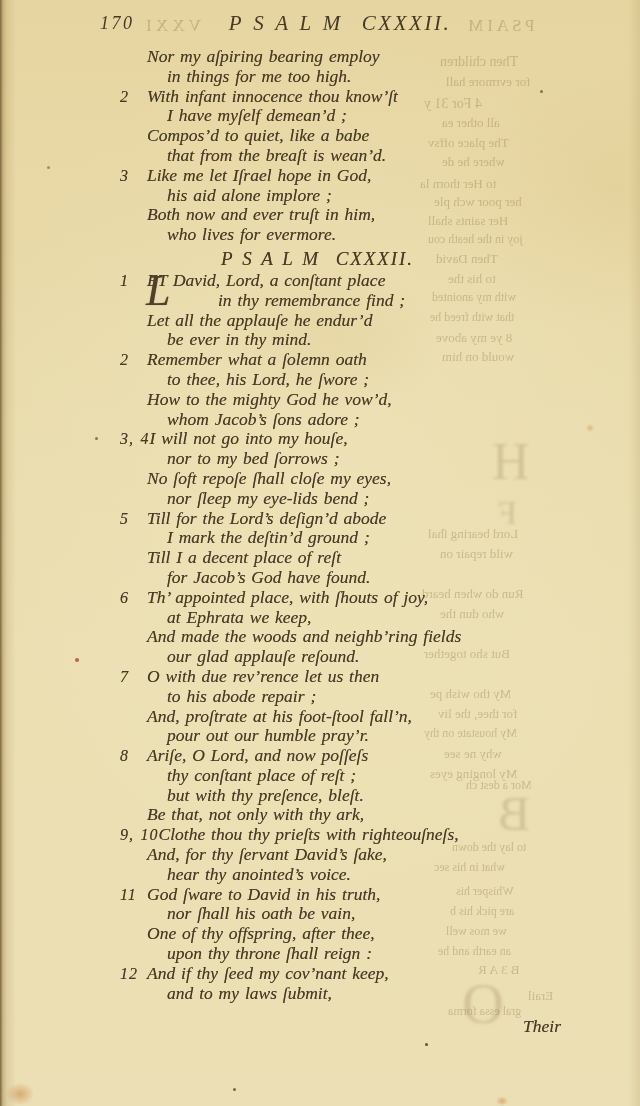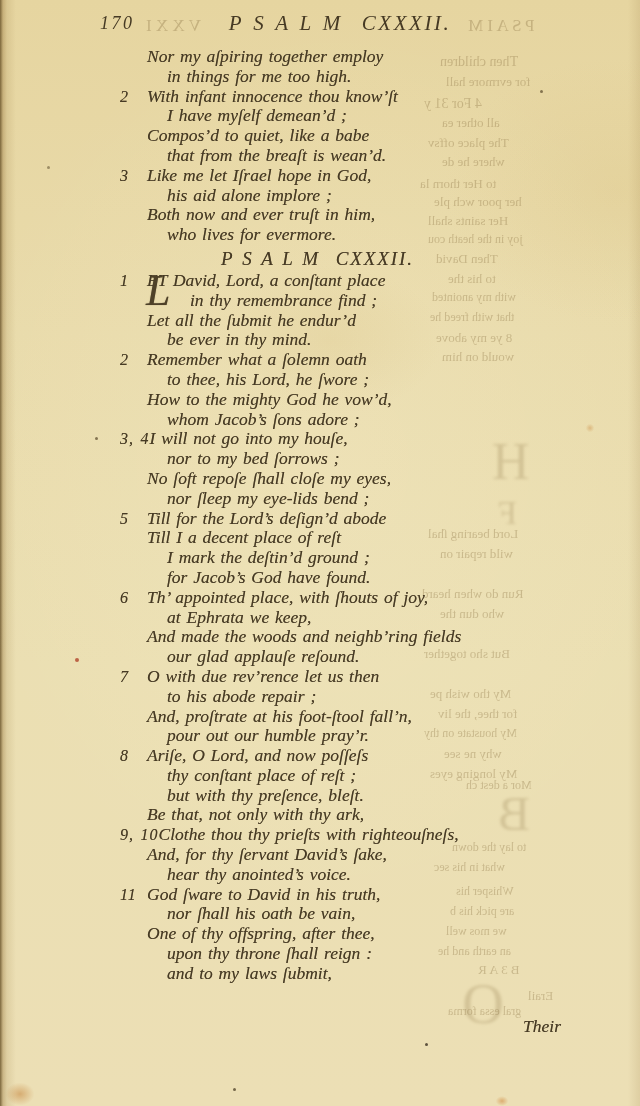--- a/index.html
+++ b/index.html
@@ -24,21 +24,21 @@
   .rt-word{letter-spacing:.55em;}
   .rt-num{letter-spacing:.12em;margin-left:10px;}
   
   .content{position:absolute;left:120px;top:47px;width:450px;line-height:19.8px;
       font-size:17.5px;word-spacing:1.5px;
       text-shadow:0 0 .5px rgba(62,48,26,.55);}
   .ln{position:relative;white-space:nowrap;display:flex;align-items:baseline;}
   .num{flex:0 0 auto;min-width:27px;font-size:16px;letter-spacing:1px;}
   .txt.i1{margin-left:20px;}
   .txt.dc1{}
-  .txt.dc2{margin-left:43px;}
+  .txt.dc2{margin-left:71px;}
   .dc{position:absolute;left:26px;top:2px;font-size:44px;line-height:36px;
       color:#4e4128;text-shadow:0 0 1px rgba(70,55,30,.5);}
   .psalm-heading{text-align:center;padding-right:55px;font-size:19px;
       margin:4px 0 2px 0;line-height:20px;white-space:nowrap;}
   .ph-word{letter-spacing:.5em;}
   .ph-num{letter-spacing:.1em;margin-left:8px;}
   .catchword{position:absolute;right:79px;top:1016px;font-size:17.5px;
       text-shadow:0 0 .5px rgba(62,48,26,.55);}
   
   .ghost-layer{position:absolute;inset:0;z-index:0;pointer-events:none;}
@@ -104,21 +104,21 @@
     <span class="pageno">170</span>
     <div class="running-title">
       <span class="rt-word">PSALM</span><span class="rt-num">CXXXII.</span>
     </div>
   </div>
 
   <div class="content">
     <div id="col-a">
         <div class="ln">
           <span class="num"></span>
-          <span class="txt">Nor my aſpiring together employ</span>
+          <span class="txt">Nor my aſpiring bearing employ</span>
         </div>
         <div class="ln">
           <span class="num"></span>
           <span class="txt i1">in things for me too high.</span>
         </div>
         <div class="ln">
           <span class="num">2</span>
           <span class="txt">With infant innocence thou know’ſt</span>
         </div>
         <div class="ln">
@@ -158,21 +158,21 @@
           <span class="num">1</span>
           <span class="dc">L</span>
           <span class="txt dc1">ET David, Lord, a conſtant place</span>
         </div>
         <div class="ln">
           <span class="num"></span>
           <span class="txt dc2">in thy remembrance find ;</span>
         </div>
         <div class="ln">
           <span class="num"></span>
-          <span class="txt">Let all the ſubmit he endur’d</span>
+          <span class="txt">Let all the applauſe he endur’d</span>
         </div>
         <div class="ln">
           <span class="num"></span>
           <span class="txt i1">be ever in thy mind.</span>
         </div>
         <div class="ln">
           <span class="num">2</span>
           <span class="txt">Remember what a ſolemn oath</span>
         </div>
         <div class="ln">
@@ -202,25 +202,25 @@
         <div class="ln">
           <span class="num"></span>
           <span class="txt i1">nor ſleep my eye-lids bend ;</span>
         </div>
         <div class="ln">
           <span class="num">5</span>
           <span class="txt">Till for the Lord’s deſign’d abode</span>
         </div>
         <div class="ln">
           <span class="num"></span>
+          <span class="txt i1">I mark the deſtin’d ground ;</span>
+        </div>
+        <div class="ln">
+          <span class="num"></span>
           <span class="txt">Till I a decent place of reſt</span>
-        </div>
-        <div class="ln">
-          <span class="num"></span>
-          <span class="txt i1">I mark the deſtin’d ground ;</span>
         </div>
         <div class="ln">
           <span class="num"></span>
           <span class="txt i1">for Jacob’s God have found.</span>
         </div>
         <div class="ln">
           <span class="num">6</span>
           <span class="txt">Th’ appointed place, with ſhouts of joy,</span>
         </div>
         <div class="ln">
@@ -287,20 +287,24 @@
           <span class="num"></span>
           <span class="txt i1">nor ſhall his oath be vain,</span>
         </div>
         <div class="ln">
           <span class="num"></span>
           <span class="txt">One of thy offspring,  after thee,</span>
         </div>
         <div class="ln">
           <span class="num"></span>
           <span class="txt i1">upon thy throne ſhall reign :</span>
+        </div>
+        <div class="ln">
+          <span class="num">12</span>
+          <span class="txt">And if thy ſeed my cov’nant keep,</span>
         </div>
         <div class="ln">
           <span class="num"></span>
           <span class="txt i1">and to my laws ſubmit,</span>
         </div>
       </div>
   </div>
 
   <span class="catchword">Their</span>
 

